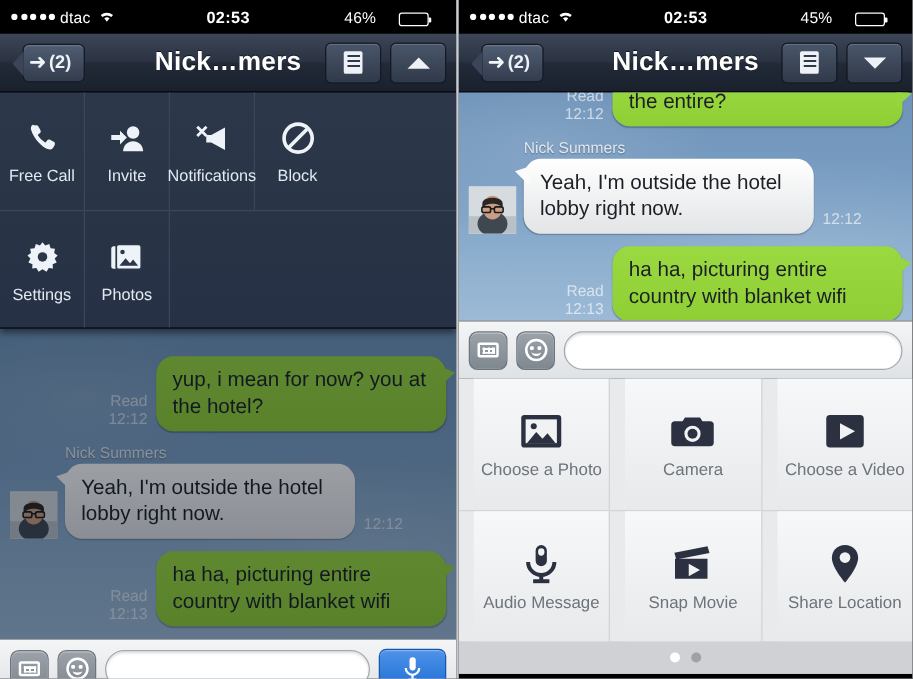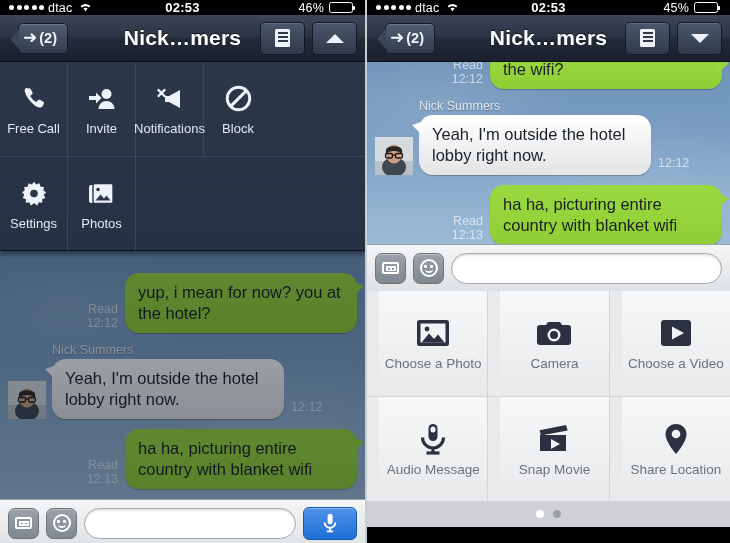--- a/index.html
+++ b/index.html
@@ -8,34 +8,34 @@
     background: #c9cdd2;
     font-family: "Liberation Sans", sans-serif;
     overflow: hidden;
   }
   .stage { position: relative; width: 730px; height: 543px; display: flex; }
   .phone { position: relative; width: 365px; height: 543px; overflow: hidden; background:#000; }
   .phone.right { border-left: 2px solid #c9cdd2; }
 
   
   .statusbar {
-    height: 15px; background: #000; color: #fff;
+    height: 27px; background: #000; color: #fff;
     display: flex; align-items: center; position: relative;
     font-size: 12.5px; letter-spacing: .2px;
   }
   .sb-left { display:flex; align-items:center; gap:4px; padding-left: 9px; }
   .dots { display:flex; gap:2.5px; }
   .dots i { width:5px; height:5px; border-radius:50%; background:#fff; display:block; }
   .carrier { font-size:12.5px; }
   .wifi { margin-left:3px; display:block; }
   .sb-center {
     position:absolute; left:0; right:0; text-align:center;
     font-size:13px; font-weight:bold; letter-spacing:.3px;
   }
-  .sb-right { margin-left:auto; display:flex; align-items:center; gap:5px; padding-right:12px; }
+  .sb-right { margin-left:auto; display:flex; align-items:flex-end; gap:18px; padding-right:22px; }
   .batt-pct { font-size:12.5px; }
   .batt {
     width:24px; height:11px; border:1.3px solid #fff; border-radius:2.5px;
     position:relative; padding:1.3px;
   }
   .batt::after {
     content:""; position:absolute; right:-3.4px; top:3px;
     width:2px; height:4px; background:#fff; border-radius:0 1px 1px 0;
   }
   .batt-fill { height:100%; background:#fff; border-radius:1px; }
@@ -437,21 +437,21 @@
         </div>
       </div>
     </div>
 
     <div class="chat" style="height:182px; padding-top:0;">
       <div class="msg out" style="margin-top:-12px;">
         <div class="meta">
           <div>Read</div>
           <div>12:12</div>
         </div>
-        <div class="bubble green" style="width:232px;">the wifi?</div>
+        <div class="bubble green" style="width:232px;">the entire?</div>
       </div>
 
       <div class="group">
         <div class="sender">Nick Summers</div>
         <div class="msg">
           <div class="avatar">
             <svg width="38" height="38" viewBox="0 0 38 38">
               <rect width="38" height="38" fill="#d6dbe0"></rect>
               <rect x="0" y="24" width="38" height="14" fill="#b9c0c6"></rect>
               <ellipse cx="19" cy="30" rx="12" ry="10" fill="#3f4750"></ellipse>

